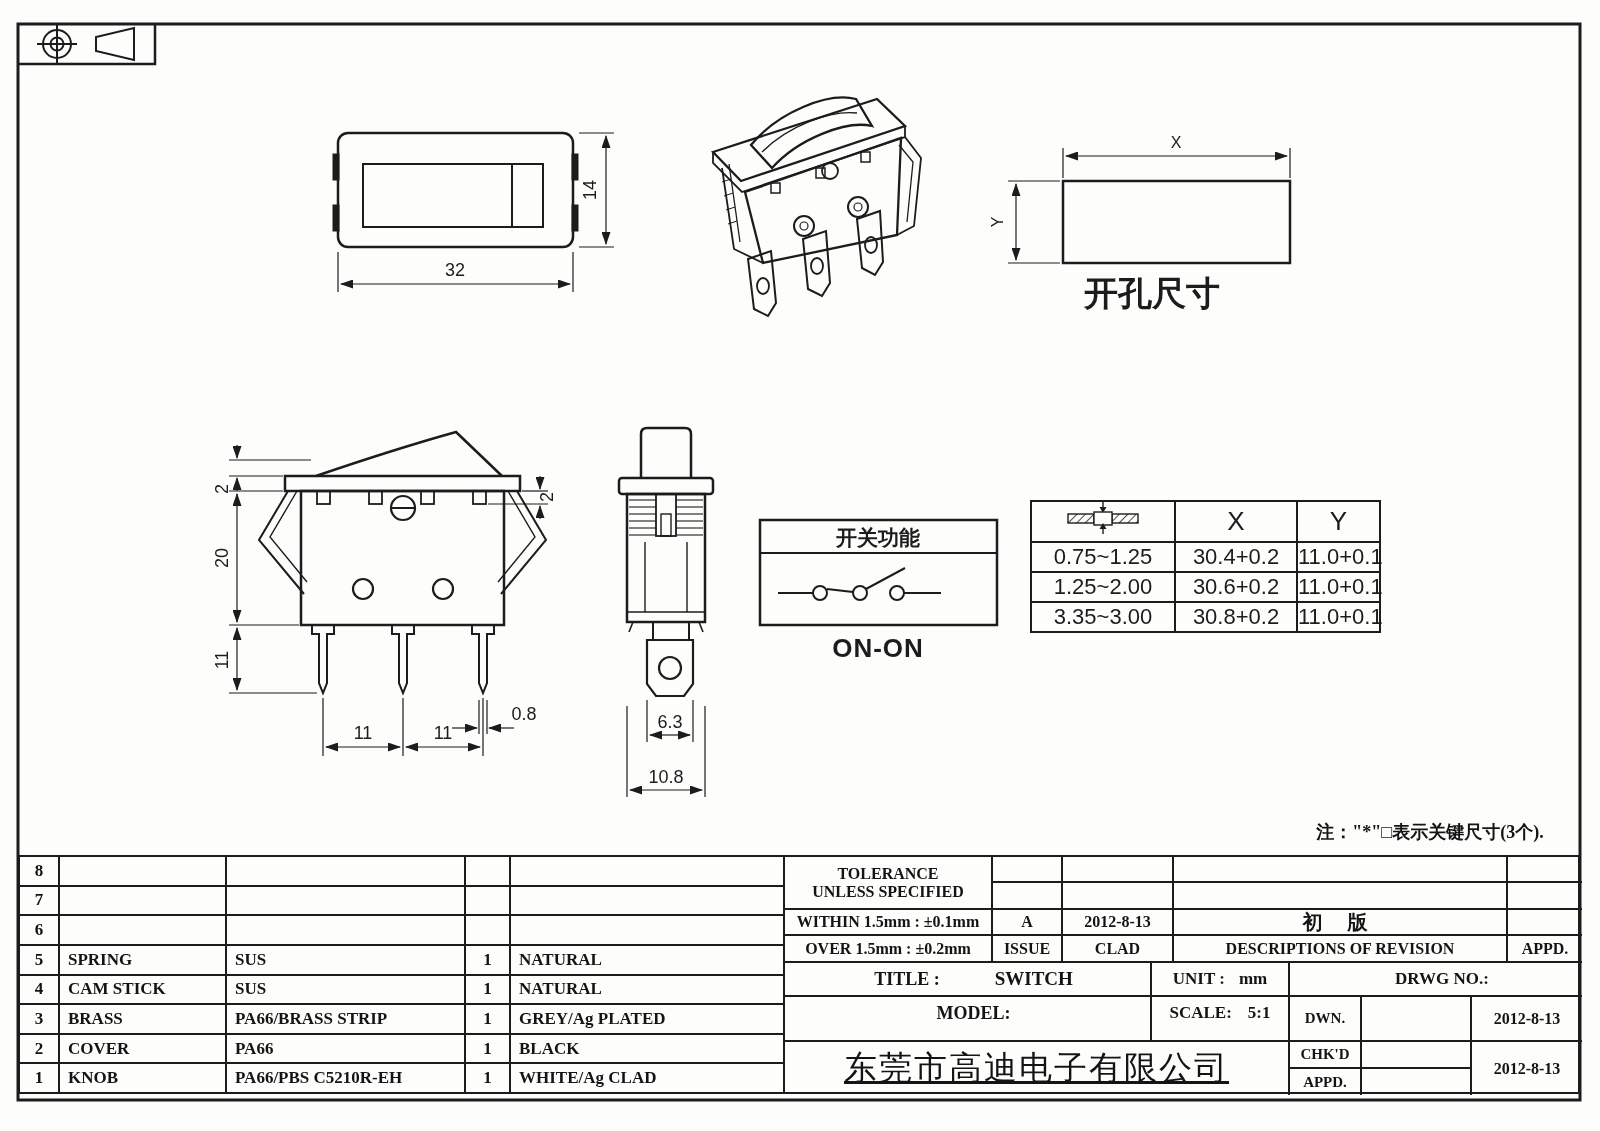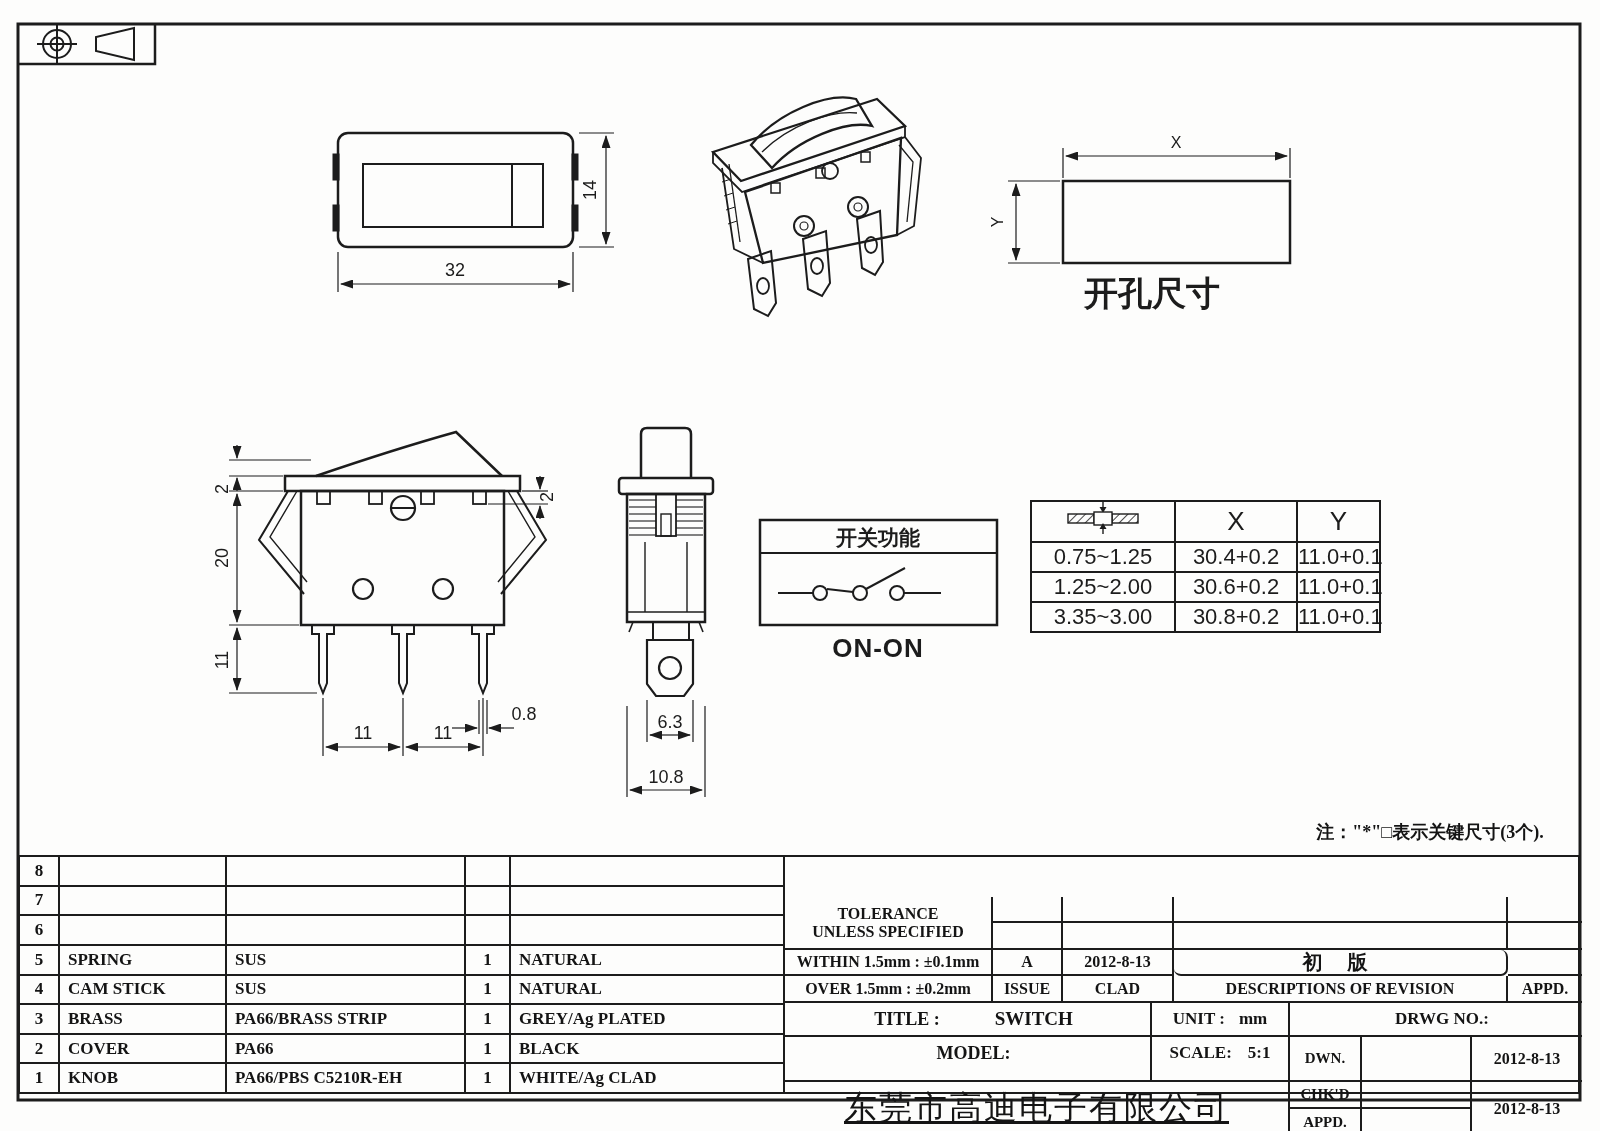--- a/index.html
+++ b/index.html
@@ -42,27 +42,27 @@
   #bom tr { height:26px; }
   #bom tr.hdr td { text-align:center; padding:0; }
 
   
   #tblock { position:absolute; left:783px; top:855px; width:797px; height:239px;
             border:2.5px solid #1c1c1c; }
   #tblock .cell {
     position:absolute; border-right:2px solid #1c1c1c; border-bottom:2px solid #1c1c1c;
     display:flex; align-items:center; justify-content:center;
     font:bold 16px "Liberation Serif", serif; color:#141414;
-    white-space:nowrap; overflow:hidden;margin-top:40px;
+    white-space:nowrap; overflow:hidden;
   }
   #tblock .noR { border-right:none; } 
   #tblock .noB { border-bottom:none; }
   .lft { justify-content:space-between; padding-left:12px; }
   #company-cell { font:normal 33px "Liberation Sans", sans-serif !important; letter-spacing:2px; color:#111;text-decoration:underline; }
-  #rev-cell { font:bold 20px "Liberation Serif", serif !important; letter-spacing:10px;border-radius:7px; }
+  #rev-cell { font:bold 20px "Liberation Serif", serif !important; letter-spacing:10px; }
   #note-text {
     position:absolute; left:1280px; top:820px; width:300px;
     font:bold 18px "Liberation Serif", serif; color:#141414; text-align:center;
   }
   .sp { display:inline-block; }
 </style>
 </head>
 <body>
 
 <div id="sheet">

